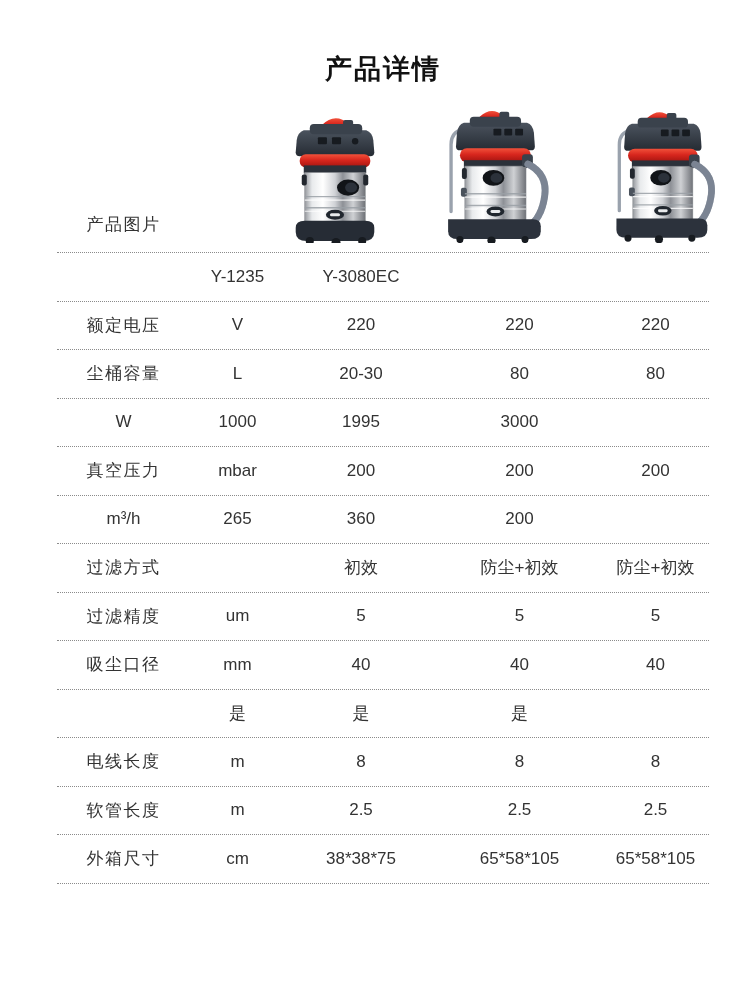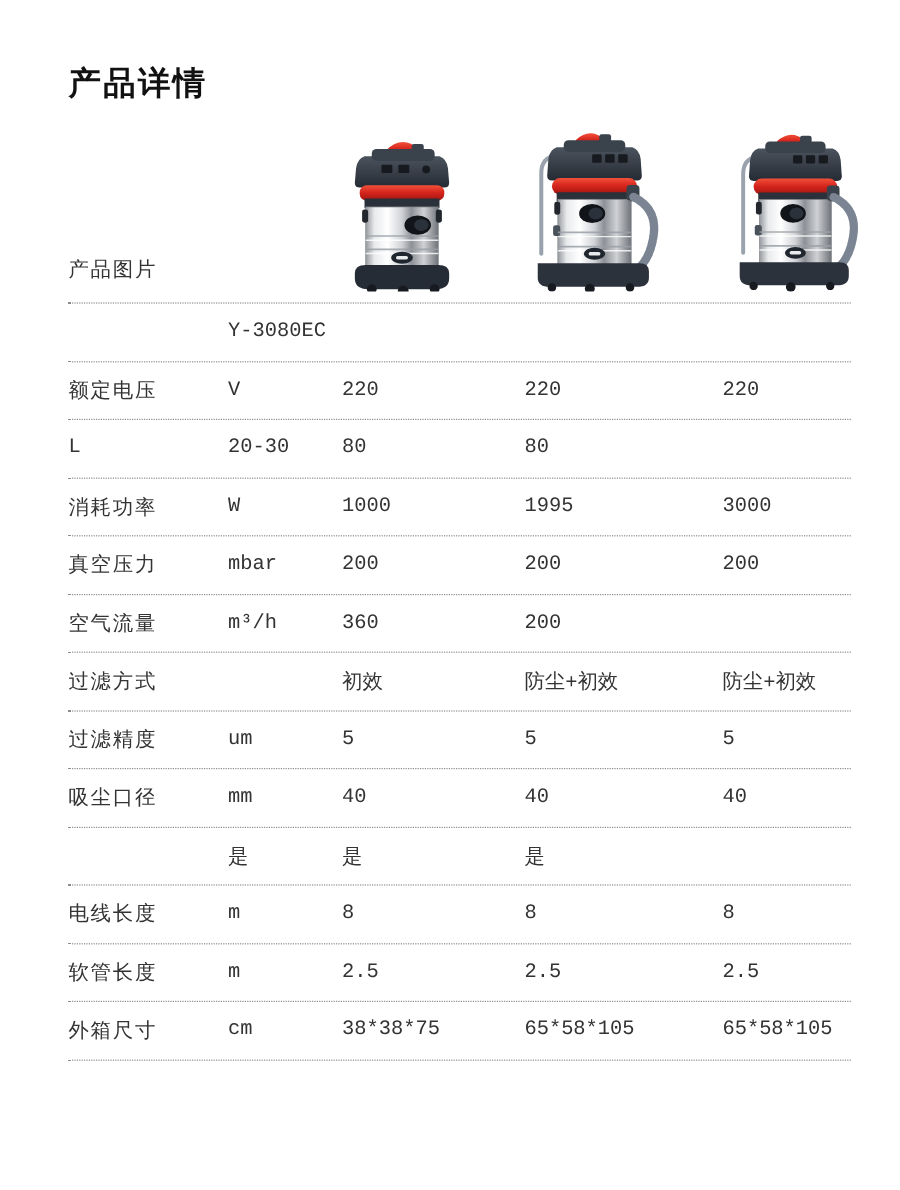--- a/index.html
+++ b/index.html
@@ -11,20 +11,21 @@
   }
   .page {
     position: relative;
     width: 750px;
     height: 992px;
     background: #ffffff;
     overflow: hidden;
   }
   .container {
     padding: 50px 41px 0 57px;
+    text-align: center;
   }
   .page-title {
     font-size: 27px;
     font-weight: bold;
     color: #111111;
     letter-spacing: 2px;
     line-height: 38px;
     margin: 0;
   }
   .spec-table {
@@ -32,21 +33,20 @@
   }
   .row {
     display: grid;
     grid-template-columns: 133px 95px 152px 165px 1fr;
     align-items: center;
     height: 48.5px;
     box-sizing: border-box;
     border-bottom: 1px dotted #8b8b8b;
     font-size: 17px;
     color: #333333;
-    font-family: Liberation Mono, monospace;
   }
   .image-row {
     height: 163px;
     align-items: flex-end;
     grid-template-columns: 133px 95px 152px 165px 1fr;
   }
   .cell { white-space: nowrap; overflow: visible; }
   .label-cell { letter-spacing: 1.5px; }
   .image-row .label-cell { padding-bottom: 16px; }
   .product-img {
@@ -189,57 +189,58 @@
             <path d="M18,118 L104,118 Q112,118 112,125 L112,130 Q112,138 102,138 L28,138 Q18,138 18,130 Z" fill="#2c323c"></path>
             <circle cx="30" cy="138.5" r="3.6" fill="#171b20"></circle>
             <circle cx="62" cy="139.5" r="4.2" fill="#171b20"></circle>
             <circle cx="96" cy="138.5" r="3.6" fill="#171b20"></circle>
           </svg>
         </div>
       </div>
 
       <div class="row">
         <div class="cell unit-cell"></div>
+        <div class="cell val-cell">Y-1235</div>
         <div class="cell val-cell">Y-3080EC</div>
       </div>
 
       <div class="row">
         <div class="cell label-cell">额定电压</div>
         <div class="cell unit-cell">V</div>
         <div class="cell val-cell">220</div>
         <div class="cell val-cell">220</div>
         <div class="cell val-cell">220</div>
       </div>
 
       <div class="row">
+        <div class="cell label-cell">尘桶容量</div>
         <div class="cell unit-cell">L</div>
         <div class="cell val-cell">20-30</div>
         <div class="cell val-cell">80</div>
         <div class="cell val-cell">80</div>
       </div>
 
       <div class="row">
-        <div class="cell label-cell">消耗功率</div>
         <div class="cell unit-cell">W</div>
         <div class="cell val-cell">1000</div>
         <div class="cell val-cell">1995</div>
         <div class="cell val-cell">3000</div>
       </div>
 
       <div class="row">
         <div class="cell label-cell">真空压力</div>
         <div class="cell unit-cell">mbar</div>
         <div class="cell val-cell">200</div>
         <div class="cell val-cell">200</div>
         <div class="cell val-cell">200</div>
       </div>
 
       <div class="row">
-        <div class="cell label-cell">空气流量</div>
         <div class="cell unit-cell">m³/h</div>
+        <div class="cell val-cell">265</div>
         <div class="cell val-cell">360</div>
         <div class="cell val-cell">200</div>
       </div>
 
       <div class="row">
         <div class="cell label-cell">过滤方式</div>
         <div class="cell unit-cell"></div>
         <div class="cell val-cell">初效</div>
         <div class="cell val-cell">防尘+初效</div>
         <div class="cell val-cell">防尘+初效</div>

